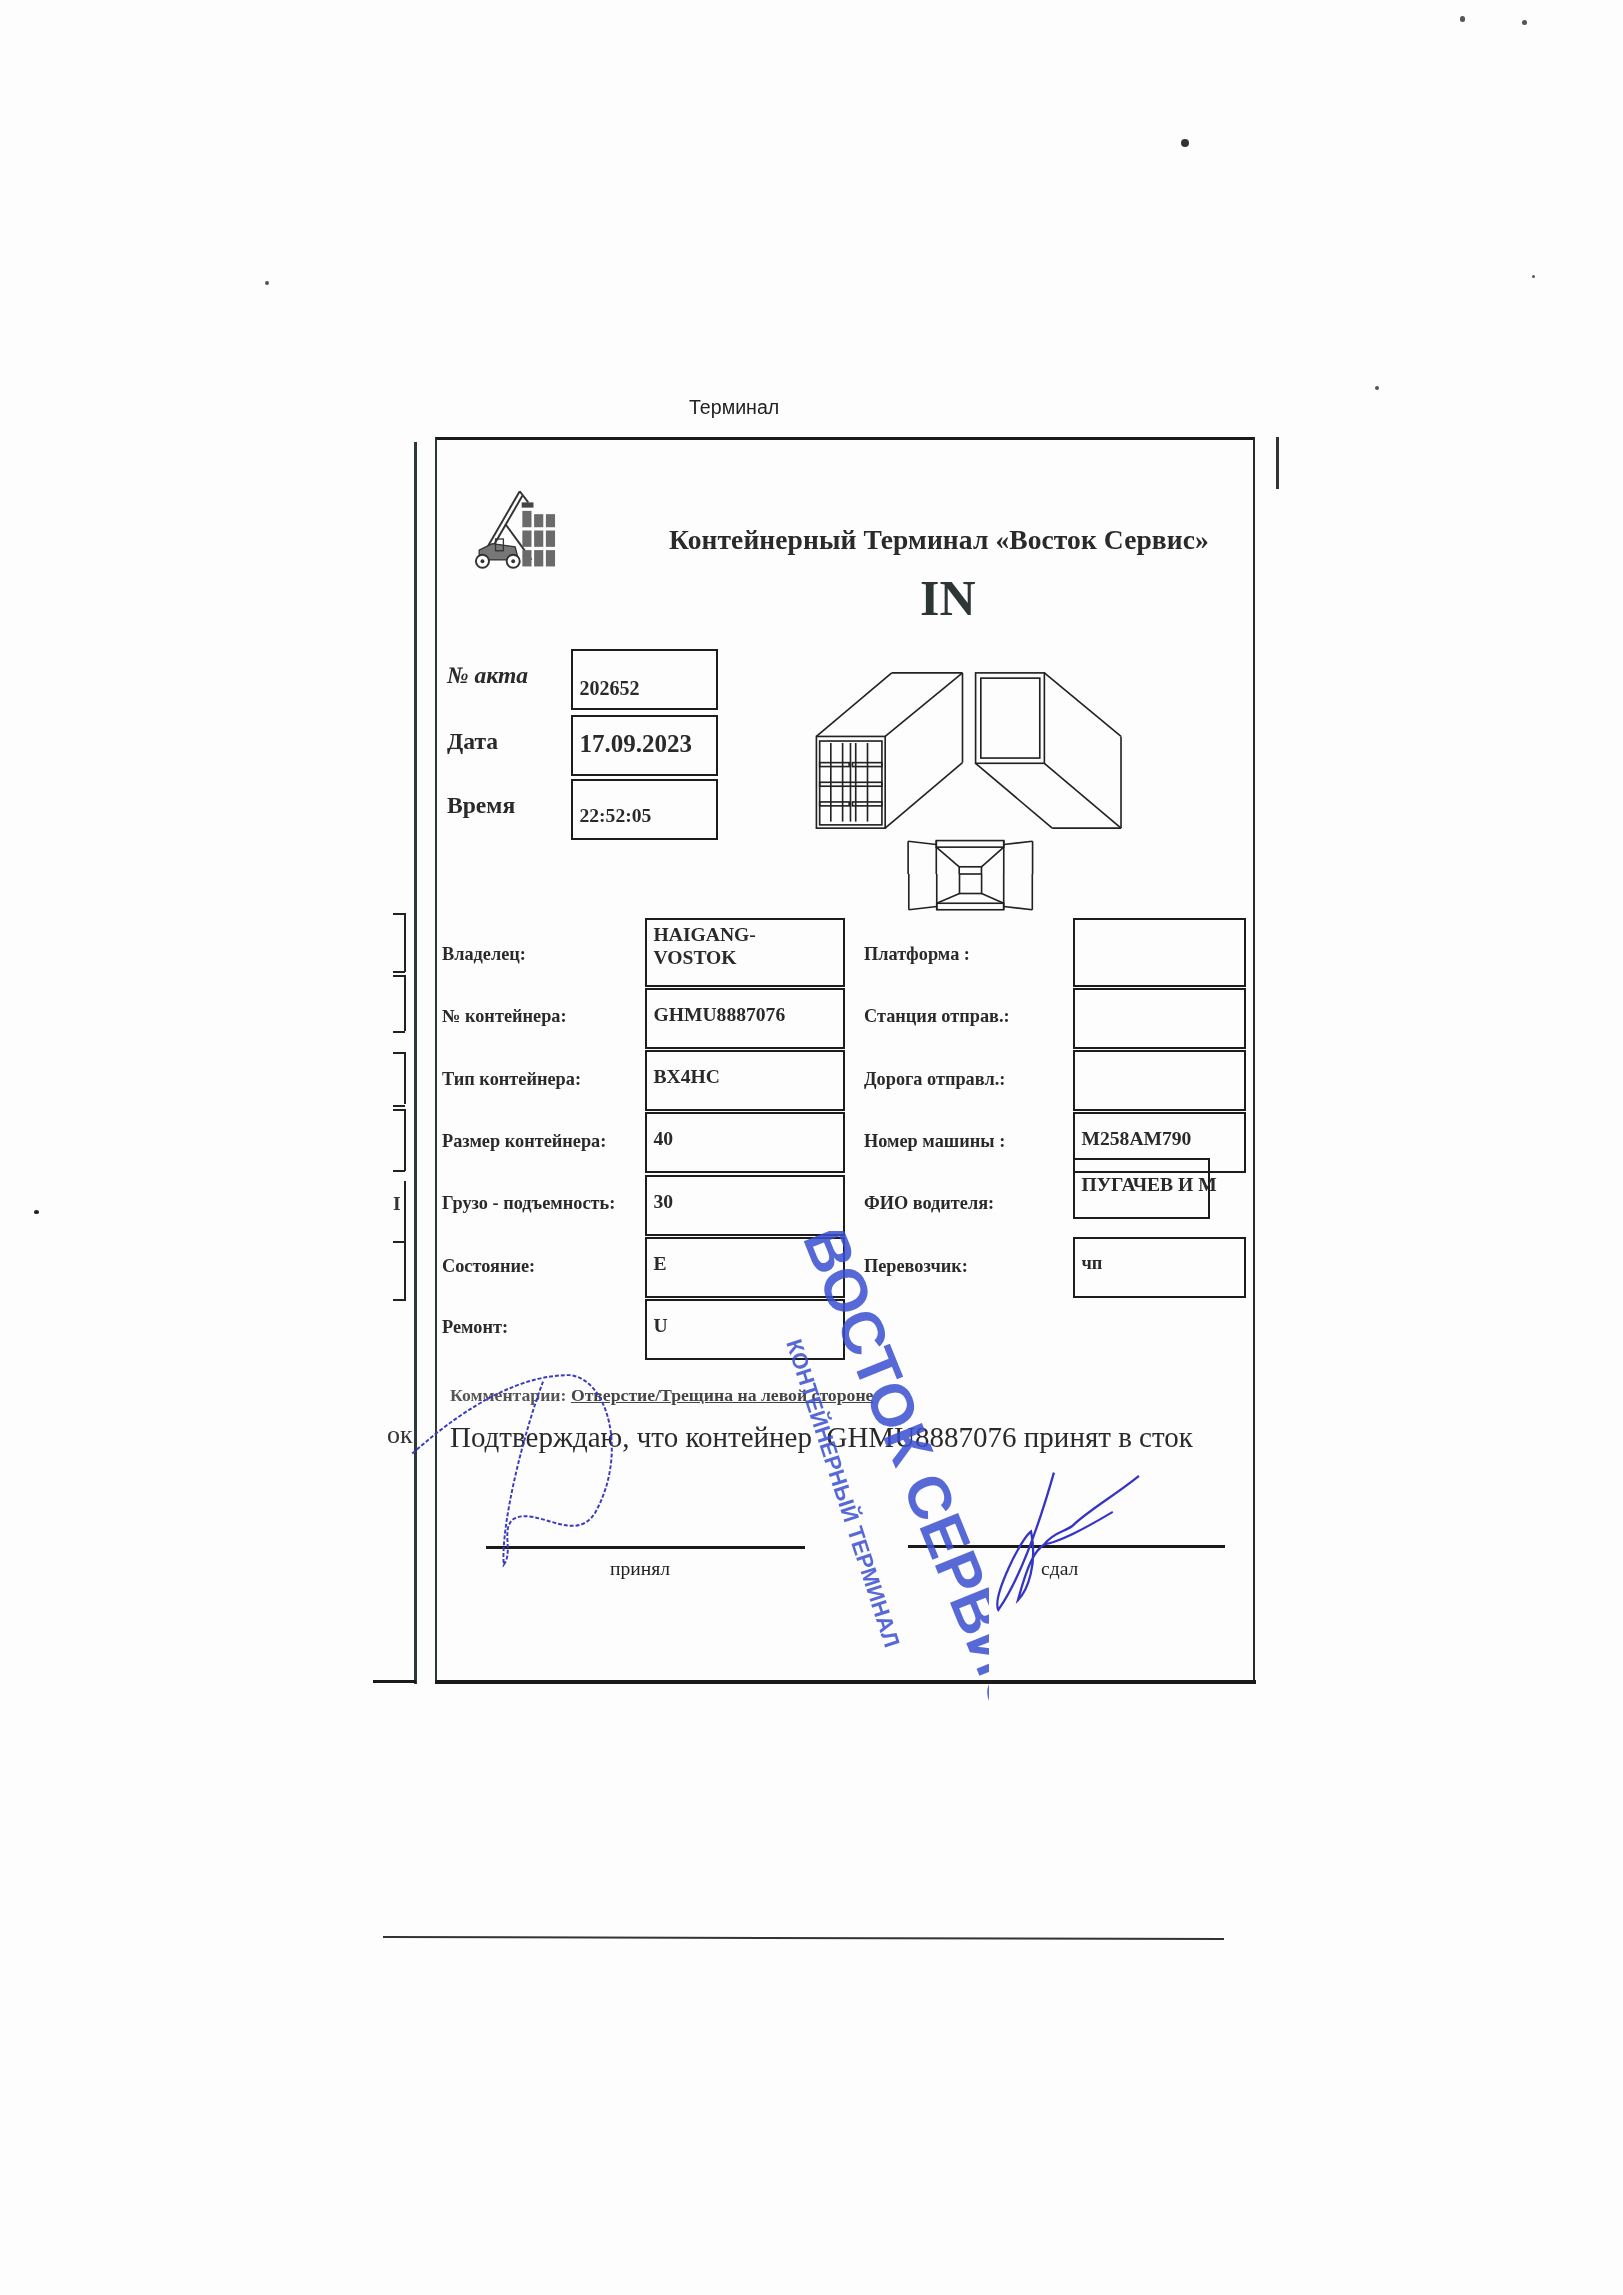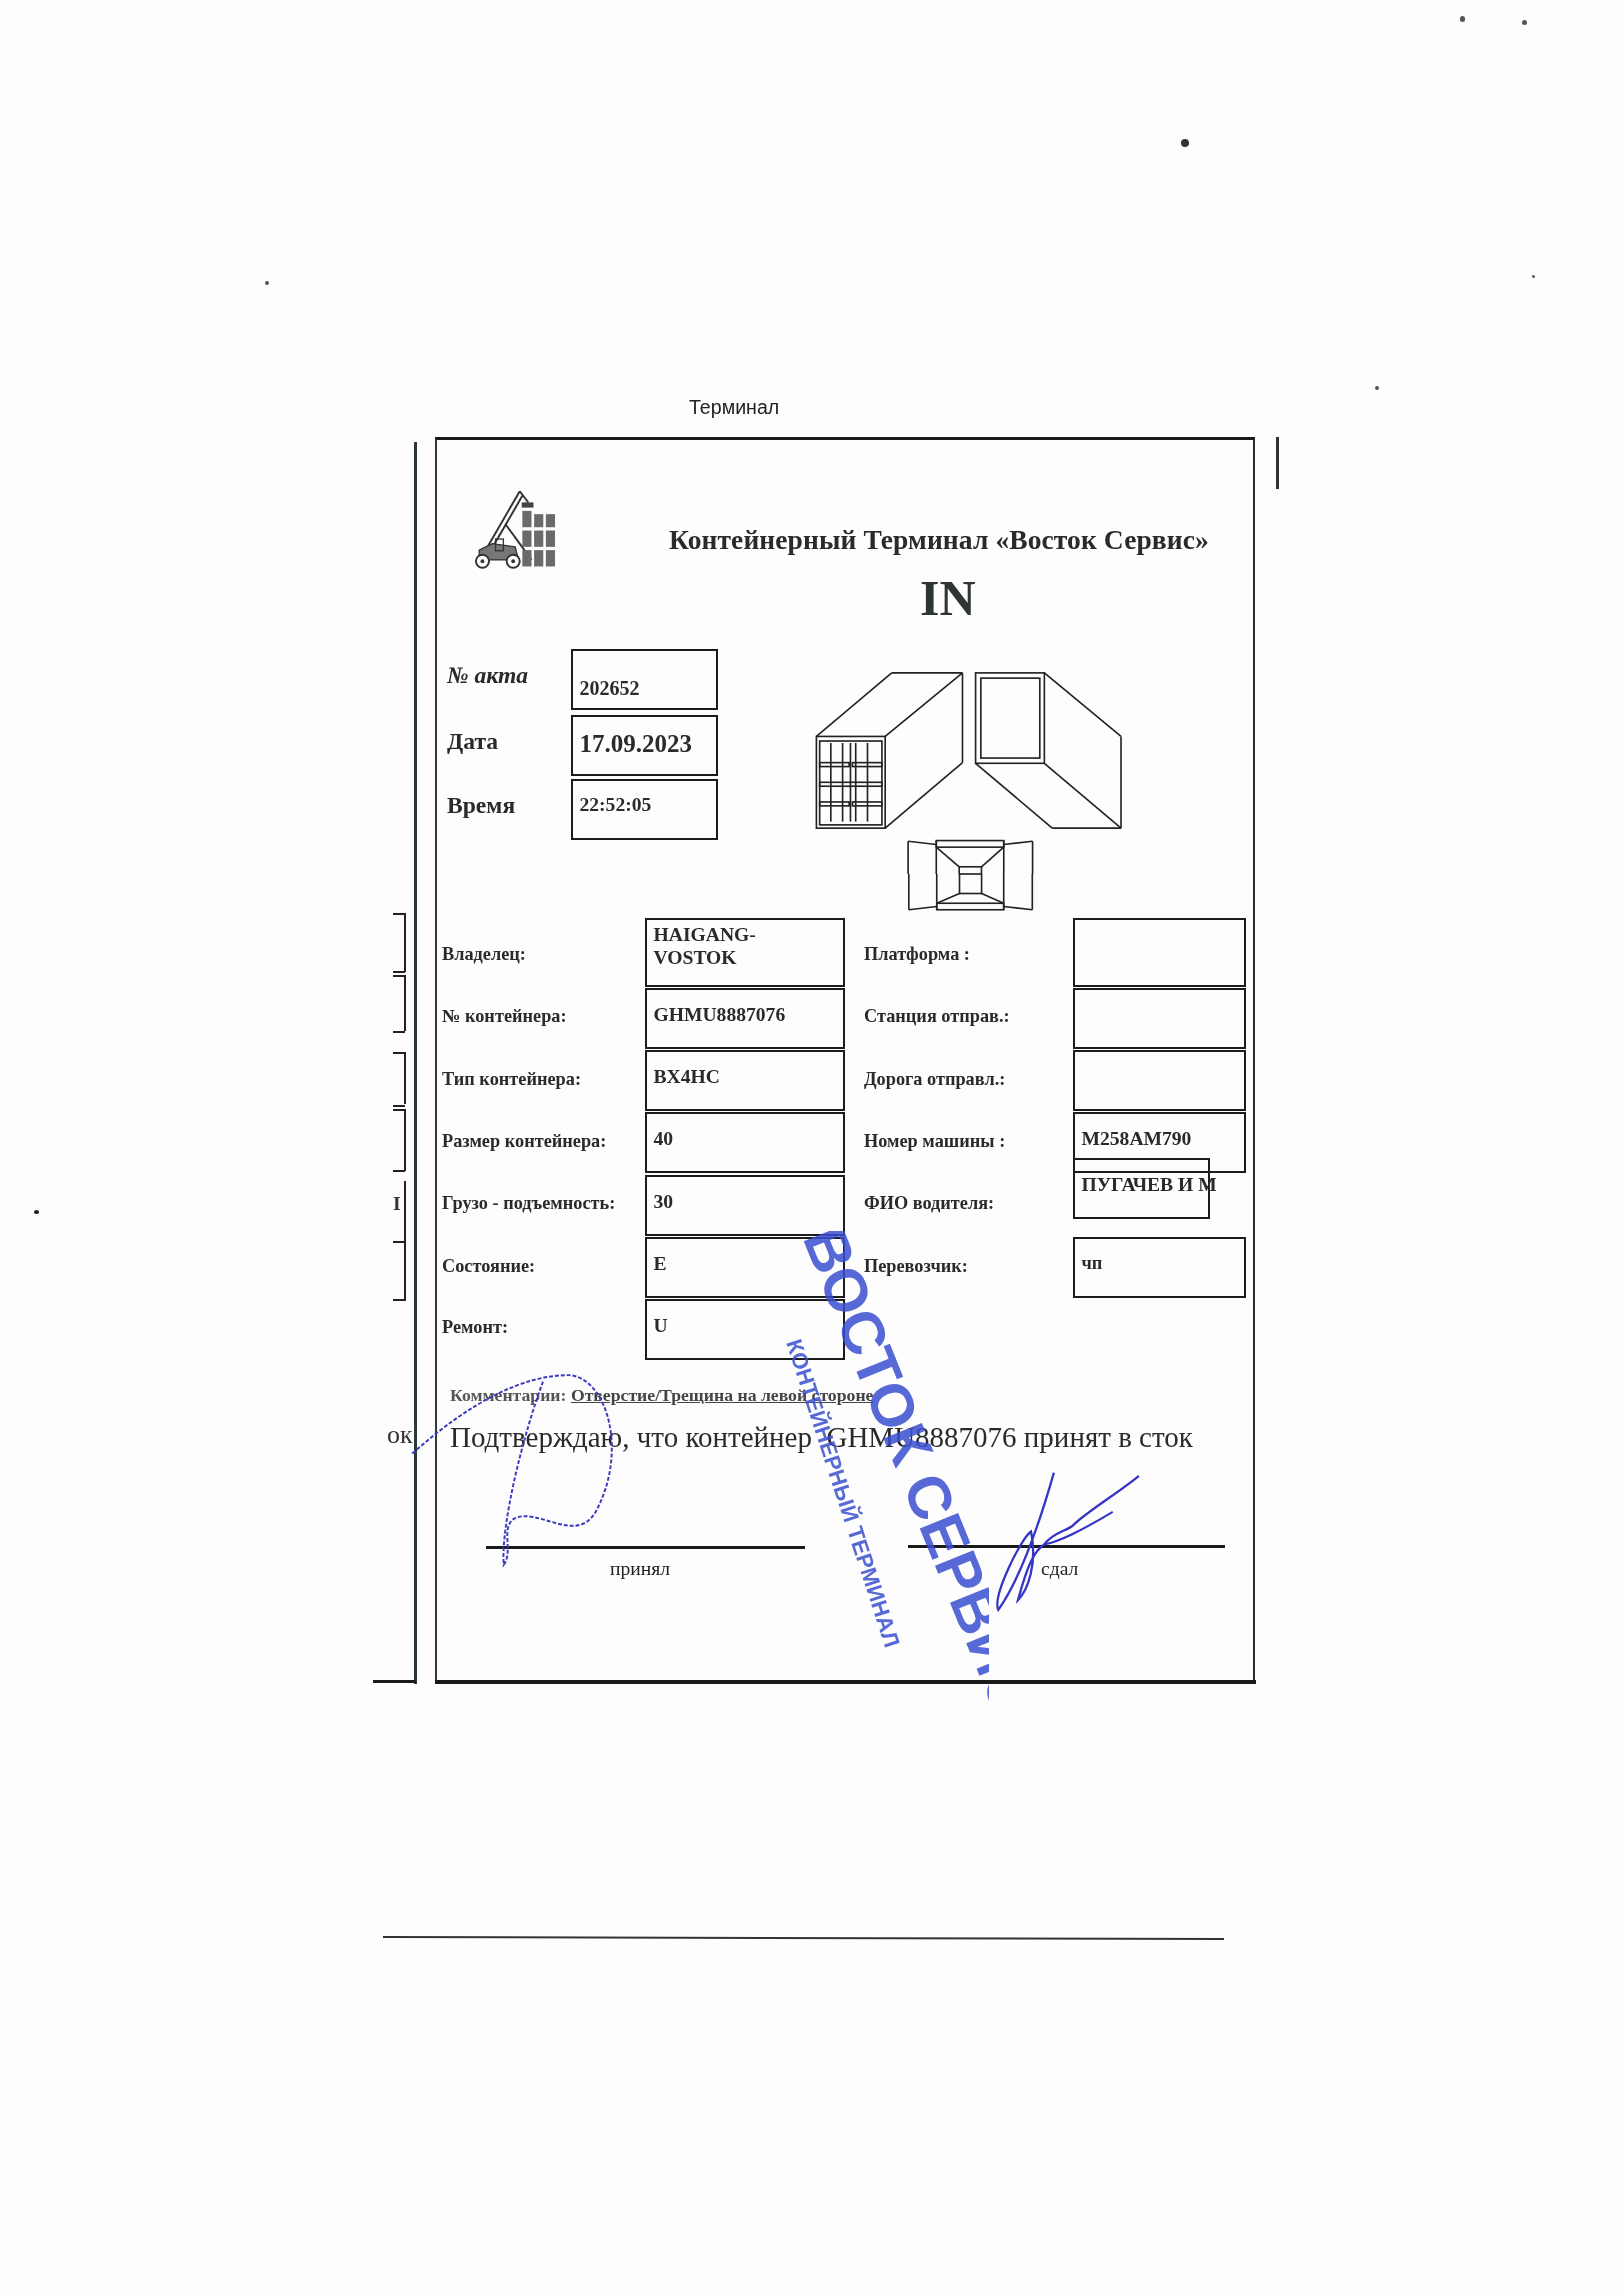--- a/index.html
+++ b/index.html
@@ -100,21 +100,21 @@
 <div class="abs lbl-b" style="left:447px;top:662px;font-style:italic;">№ акта</div>
 <div class="abs box" style="left:571px;top:649px;width:147px;height:61px;">
   <div class="box-val-sm" style="padding-top:26px;font-size:20px;">202652</div>
 </div>
 <div class="abs lbl-b" style="left:447px;top:728px;">Дата</div>
 <div class="abs box" style="left:571px;top:715px;width:147px;height:61px;">
   <div class="box-val-sm" style="padding-top:13px;font-size:25px;">17.09.2023</div>
 </div>
 <div class="abs lbl-b" style="left:447px;top:792px;">Время</div>
 <div class="abs box" style="left:571px;top:779px;width:147px;height:61px;">
-  <div class="box-val-sm" style="padding-top:13px;font-size:19.6px;">22:52:05</div>
+  <div class="box-val-sm" style="padding-top:24px;font-size:19.6px;">22:52:05</div>
 </div>
 
 <div class="abs" style="left:800px;top:648px;width:380px;height:226px;">
   <svg width="380" height="226" viewBox="0 0 580 345">
     <g fill="none" stroke="#222" stroke-width="2.5">
 
       <rect x="25" y="135" width="105" height="140"></rect>
       <rect x="30" y="142" width="95" height="128"></rect>
       <line x1="25" y1="135" x2="140" y2="38"></line>
       <line x1="130" y1="135" x2="248" y2="38"></line>

